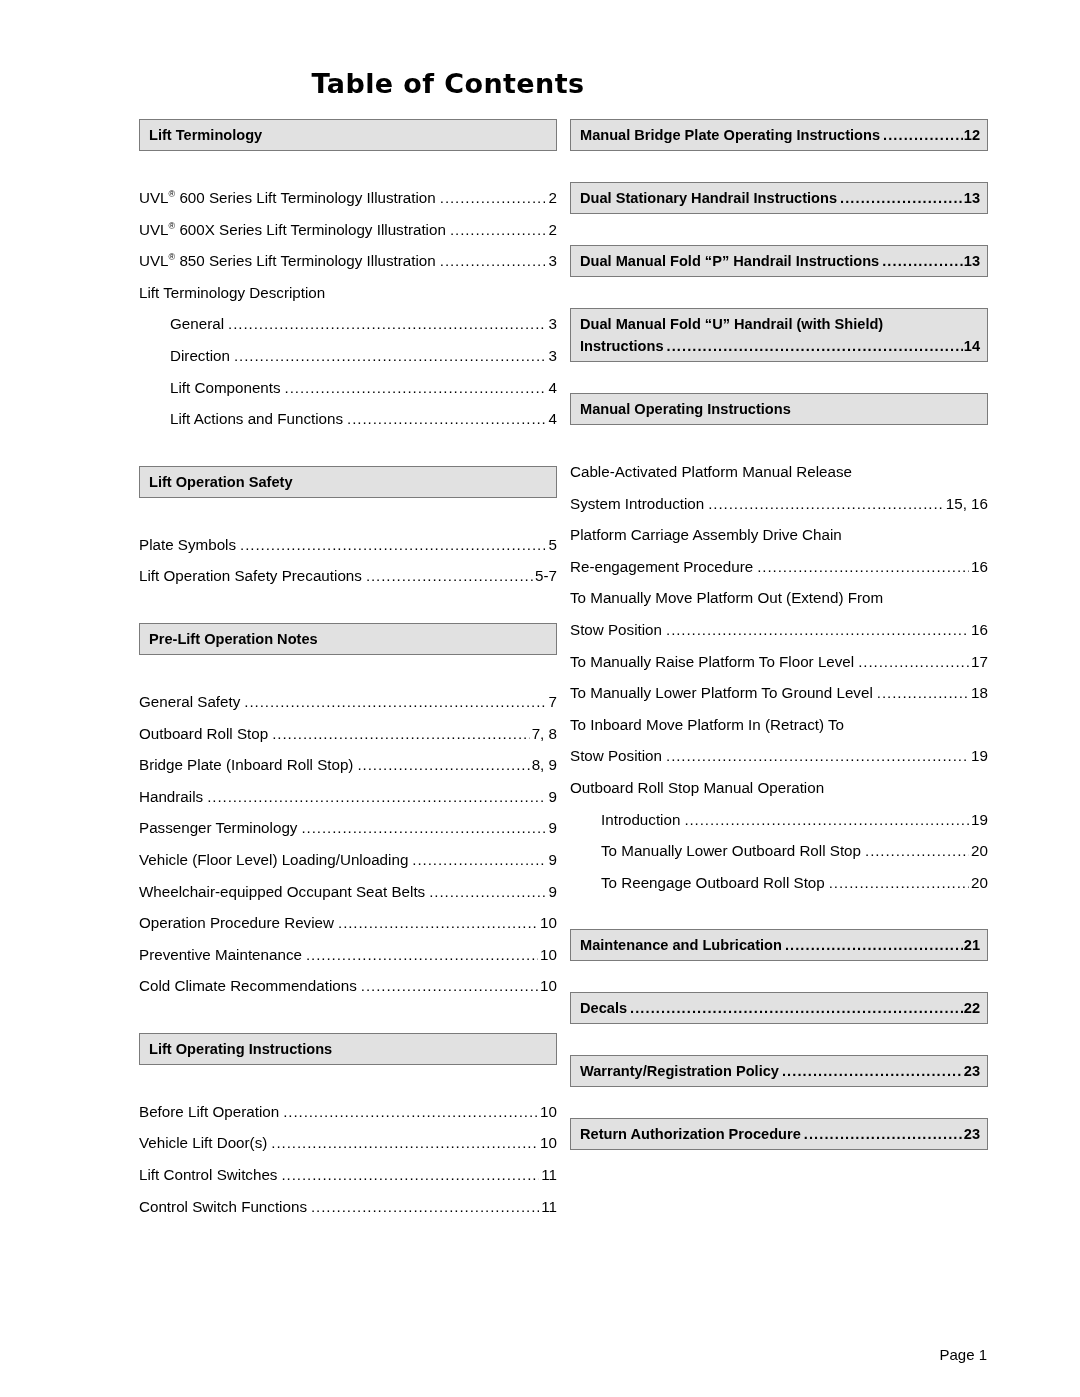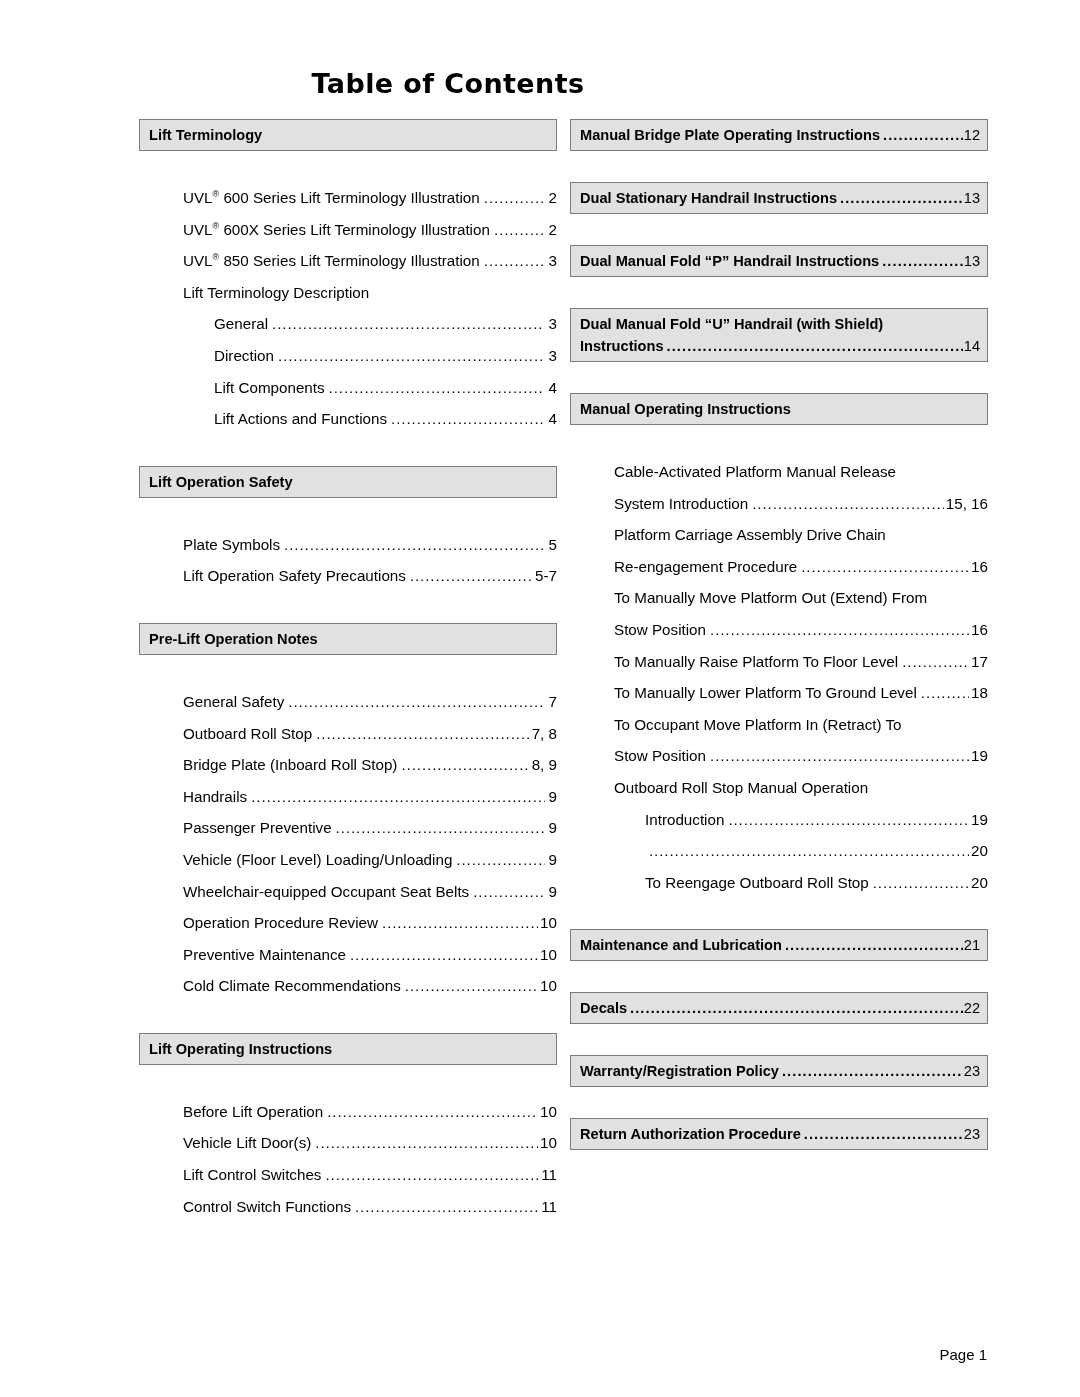--- a/index.html
+++ b/index.html
@@ -58,34 +58,33 @@
     flex: 1 1 auto;
     overflow: hidden;
     white-space: nowrap;
     font-weight: bold;
     letter-spacing: 1.1px;
     margin: 0 1px 0 3px;
     font-size: 14.6px;
   }
   .sec-bar .barline .pg {
     flex: 0 0 auto;
-    font-weight: normal;
+    font-weight: bold;
   }
 
   
   .entries { width: 100%; }
   .entry {
     display: flex;
     align-items: center;
     font-size: 15.2px;
     line-height: 31.6px;
     height: 31.6px;
     white-space: nowrap;
     overflow: hidden;
-    margin-left: 44px;
   }
   .entry .lbl { flex: 0 0 auto; }
   .entry .lbl sup {
     font-size: 9px;
     vertical-align: super;
     line-height: 0;
   }
   .entry .dots {
     flex: 1 1 auto;
     overflow: hidden;
@@ -209,21 +208,21 @@
         <span class="lbl">Bridge Plate (Inboard Roll Stop)</span>
         <span class="dots">........................................................................................................................................................................................................</span>
         <span class="pg">8, 9</span>
       </div>
       <div class="entry">
         <span class="lbl">Handrails</span>
         <span class="dots">........................................................................................................................................................................................................</span>
         <span class="pg">9</span>
       </div>
       <div class="entry">
-        <span class="lbl">Passenger Preventive</span>
+        <span class="lbl">Passenger Terminology</span>
         <span class="dots">........................................................................................................................................................................................................</span>
         <span class="pg">9</span>
       </div>
       <div class="entry">
         <span class="lbl">Vehicle (Floor Level) Loading/Unloading</span>
         <span class="dots">........................................................................................................................................................................................................</span>
         <span class="pg">9</span>
       </div>
       <div class="entry">
         <span class="lbl">Wheelchair-equipped Occupant Seat Belts</span>
@@ -350,38 +349,39 @@
         <span class="lbl">To Manually Raise Platform To Floor Level</span>
         <span class="dots">........................................................................................................................................................................................................</span>
         <span class="pg">17</span>
       </div>
       <div class="entry">
         <span class="lbl">To Manually Lower Platform To Ground Level</span>
         <span class="dots">........................................................................................................................................................................................................</span>
         <span class="pg">18</span>
       </div>
       <div class="entry nodots">
-        <span class="lbl">To Occupant Move Platform In (Retract) To</span>
+        <span class="lbl">To Inboard Move Platform In (Retract) To</span>
         <span class="dots">........................................................................................................................................................................................................</span>
       </div>
       <div class="entry">
         <span class="lbl">Stow Position</span>
         <span class="dots">........................................................................................................................................................................................................</span>
         <span class="pg">19</span>
       </div>
       <div class="entry nodots">
         <span class="lbl">Outboard Roll Stop Manual Operation</span>
         <span class="dots">........................................................................................................................................................................................................</span>
       </div>
       <div class="entry ind1">
         <span class="lbl">Introduction</span>
         <span class="dots">........................................................................................................................................................................................................</span>
         <span class="pg">19</span>
       </div>
       <div class="entry ind1">
+        <span class="lbl">To Manually Lower Outboard Roll Stop</span>
         <span class="dots">........................................................................................................................................................................................................</span>
         <span class="pg">20</span>
       </div>
       <div class="entry ind1">
         <span class="lbl">To Reengage Outboard Roll Stop</span>
         <span class="dots">........................................................................................................................................................................................................</span>
         <span class="pg">20</span>
       </div>
     </div>
     <div class="sp-bar-gap"></div>

